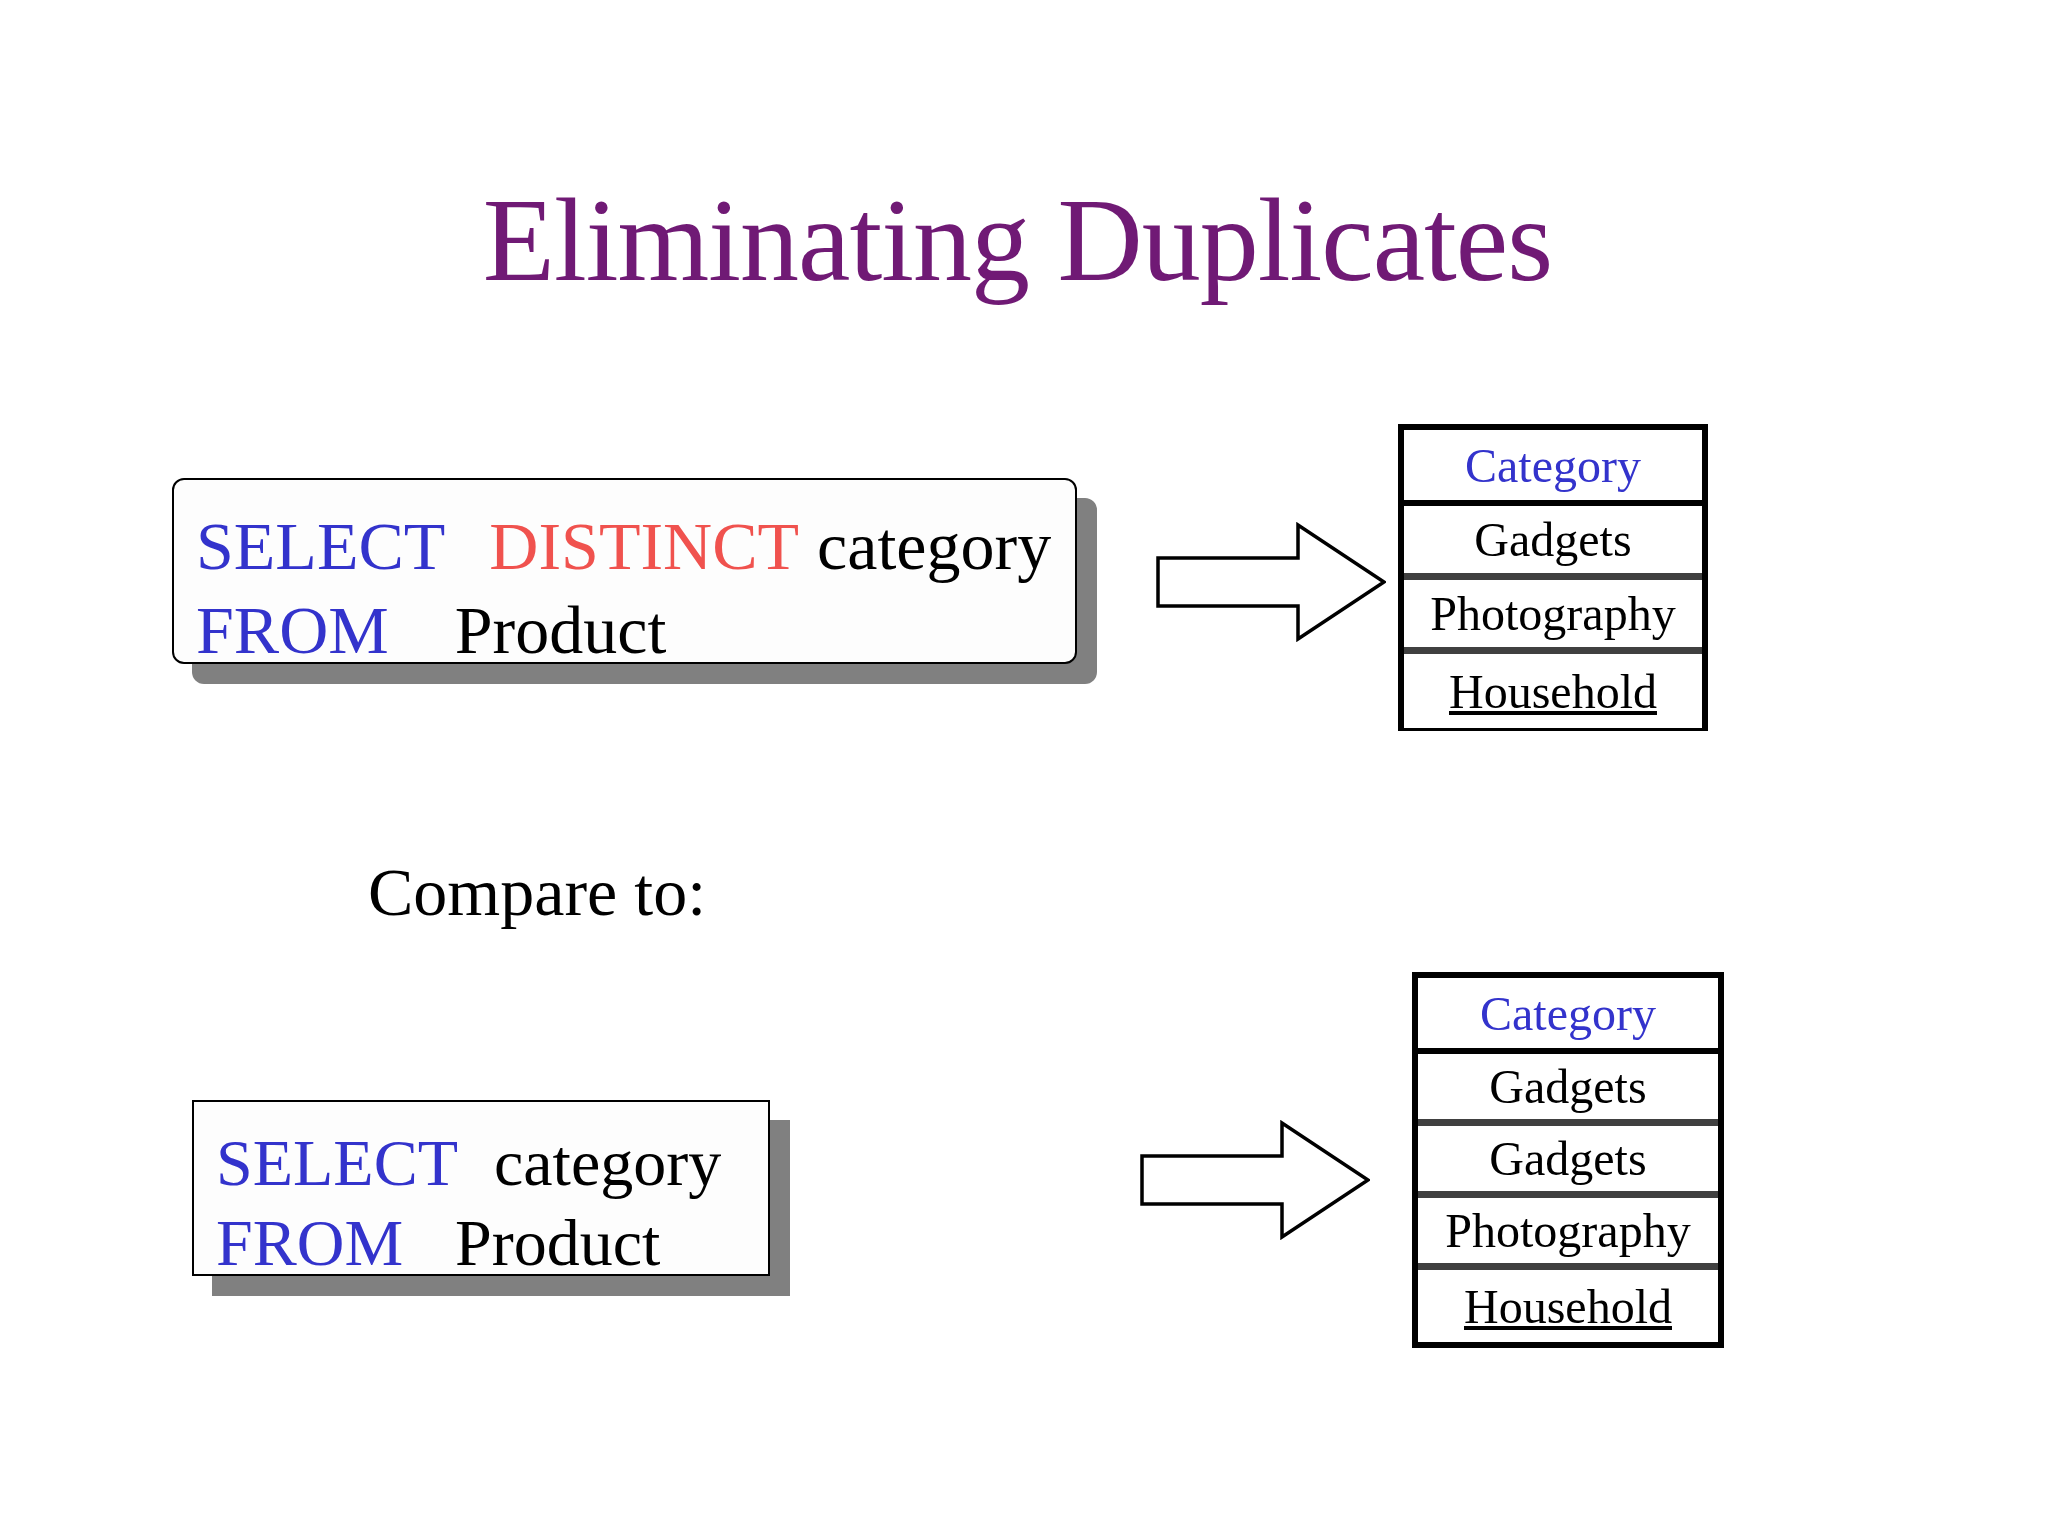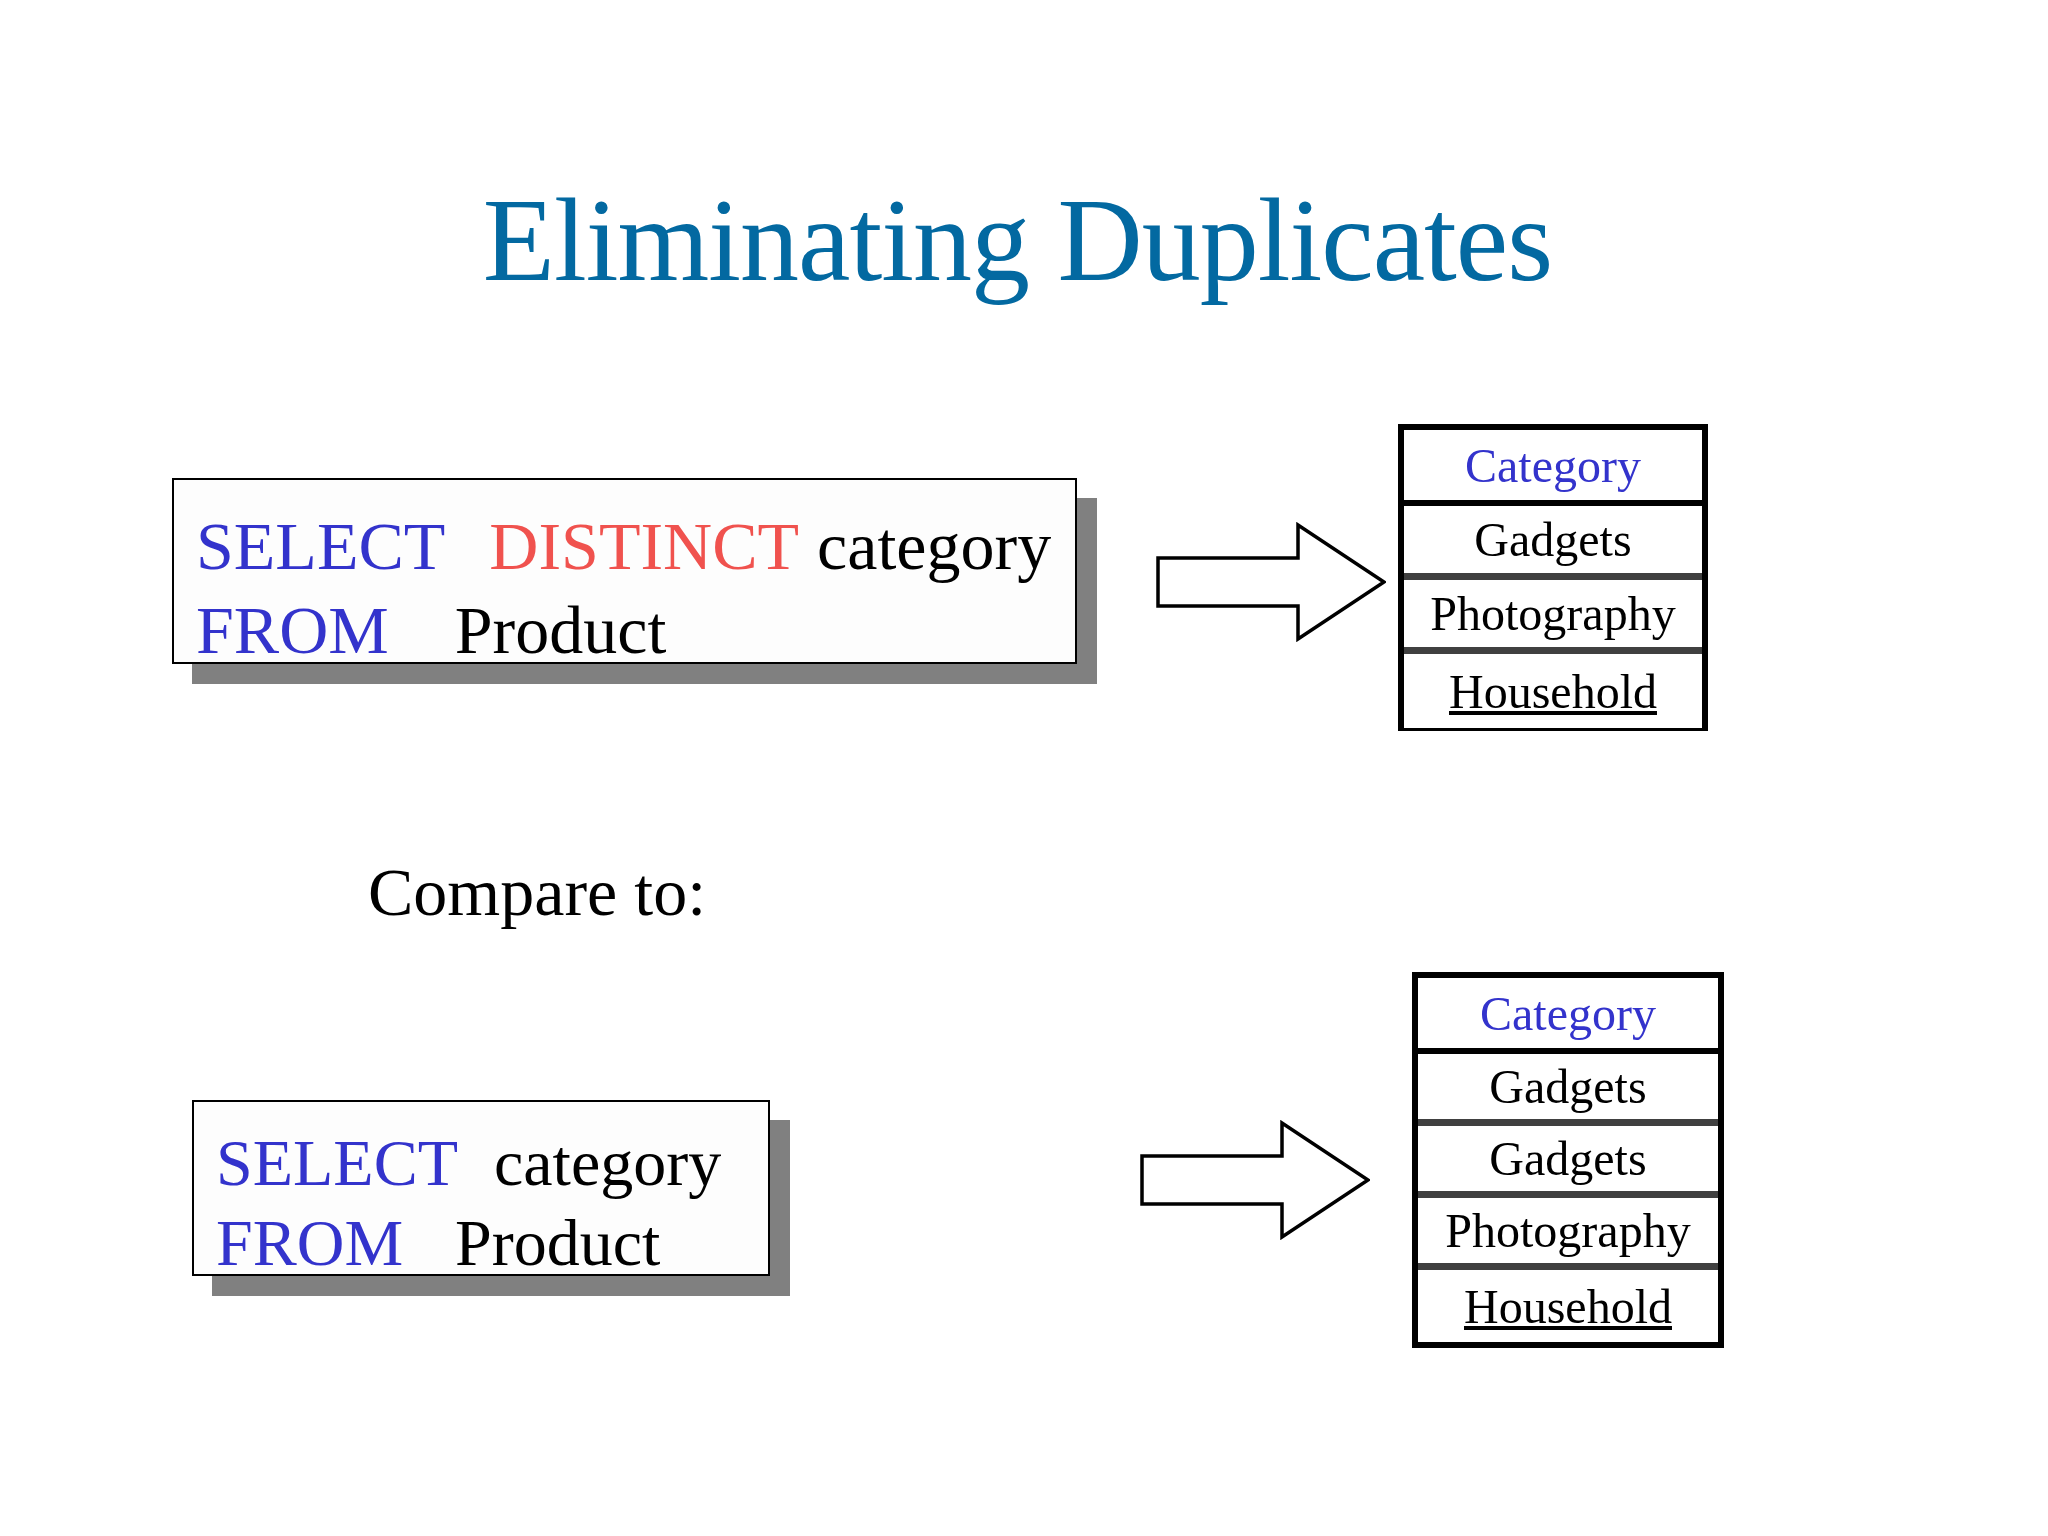--- a/index.html
+++ b/index.html
@@ -24,21 +24,21 @@
   #slide-title {
     position: absolute;
     left: 0;
     top: 182px;
     width: 2035px;
     text-align: center;
     font-family: "Liberation Serif", "DejaVu Serif", serif;
     font-size: 118px;
     line-height: 1.0;
     font-weight: normal;
-    color: #0369a1;
+    color: #701a75;
     letter-spacing: -1px;
     white-space: nowrap;
   }
 
   
   .query-box {
     position: absolute;
     background: #fdfdfd;
     border: 2px solid #000000;
     box-sizing: border-box;
@@ -53,20 +53,21 @@
   .kw-blue  { color: #3333cc; }
   .kw-red   { color: #f0524e; }
   .kw-black { color: #000000; }
 
   
   #query-box-1 {
     left: 172px;
     top: 478px;
     width: 905px;
     height: 186px;
+    border-radius: 12px;
   }
   #query-box-1 .q1-l1 { left: 22px; top: 32px; font-size: 68px; }
   #query-box-1 .q1-l2 { left: 22px; top: 116px; font-size: 68px; }
   #query-box-1 .sp-a { display:inline-block; width: 44px; }
   #query-box-1 .sp-b { display:inline-block; width: 18px; }
   #query-box-1 .sp-c { display:inline-block; width: 66px; }
 
   
   #query-box-2 {
     left: 192px;

